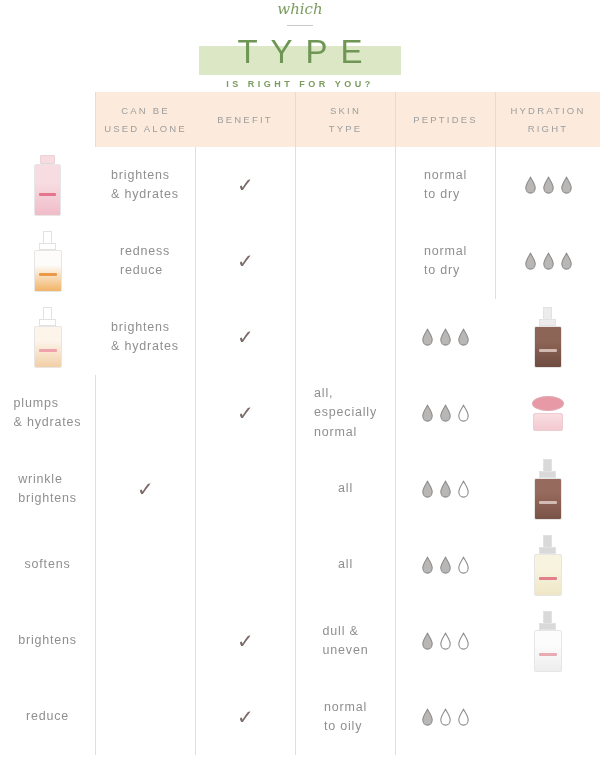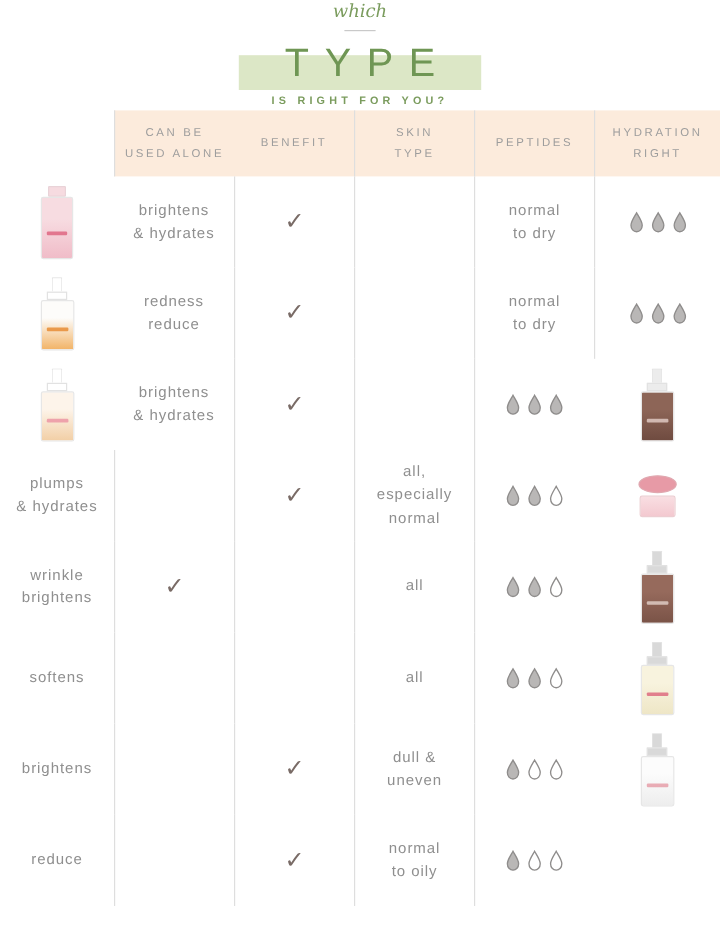--- a/index.html
+++ b/index.html
@@ -14,21 +14,21 @@
   .serum-text{position:relative;z-index:1;font-size:33px;letter-spacing:13px;margin-right:-13px;color:#6f9654;font-weight:400;}
   .subtitle{margin-top:8px;font-size:9px;letter-spacing:3.5px;color:#7b9c5e;font-weight:700;}
 
   
   .grid{display:grid;grid-template-columns:95px 100px 100px 100px 100px 105px;}
   .th{height:55px;background:#fcebdc;display:flex;align-items:center;justify-content:center;
       text-align:center;font-size:9.5px;letter-spacing:2.2px;color:#9d9d9d;
       white-space:pre-line;line-height:1.8;}
   .th-empty{background:transparent;}
   .sep{border-left:1px solid #dedede;}
-  .cell{height:76px;display:flex;align-items:center;justify-content:center;text-align:center;
+  .cell{height:76px;display:flex;align-items:center;justify-content:center;
         color:#8f8f8f;font-size:12.5px;letter-spacing:.8px;line-height:1.55;white-space:pre-line;}
   .check-cell{font-size:20px;color:#796b66;letter-spacing:0;}
   .drops-cell{gap:3px;}
   .drop{display:block;}
 
   
   .bottle{display:flex;flex-direction:column;align-items:center;}
   .cap-stem{width:7px;height:11px;border:1px solid #e2e2e2;border-bottom:0;border-radius:1px;}
   .cap-collar{width:15px;height:5px;border:1px solid #e2e2e2;}
   .bottle .bodyp{width:26px;height:40px;border:1px solid #e6e6e6;border-radius:2px;position:relative;}

